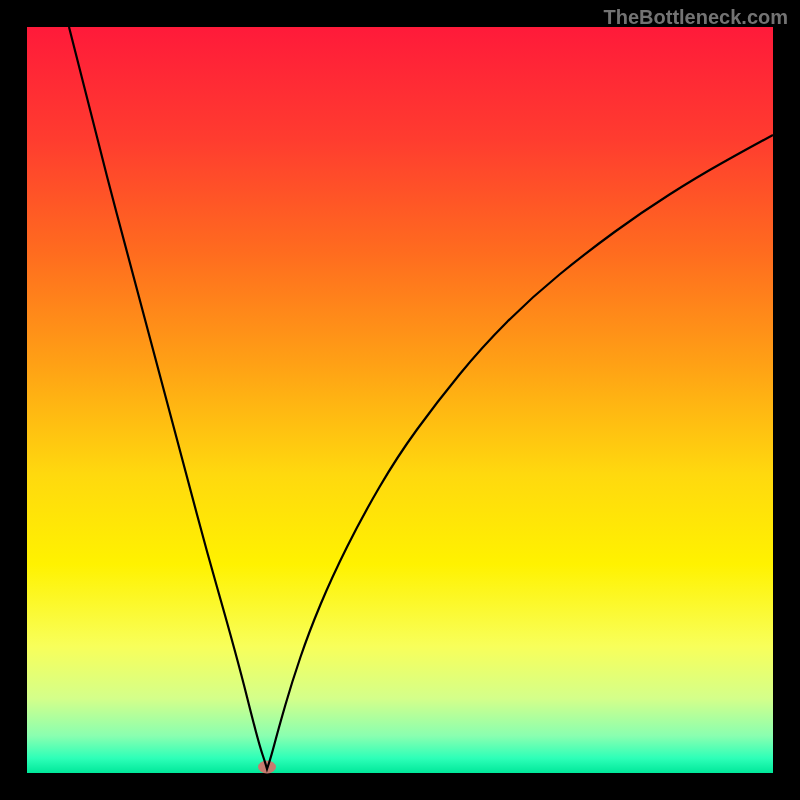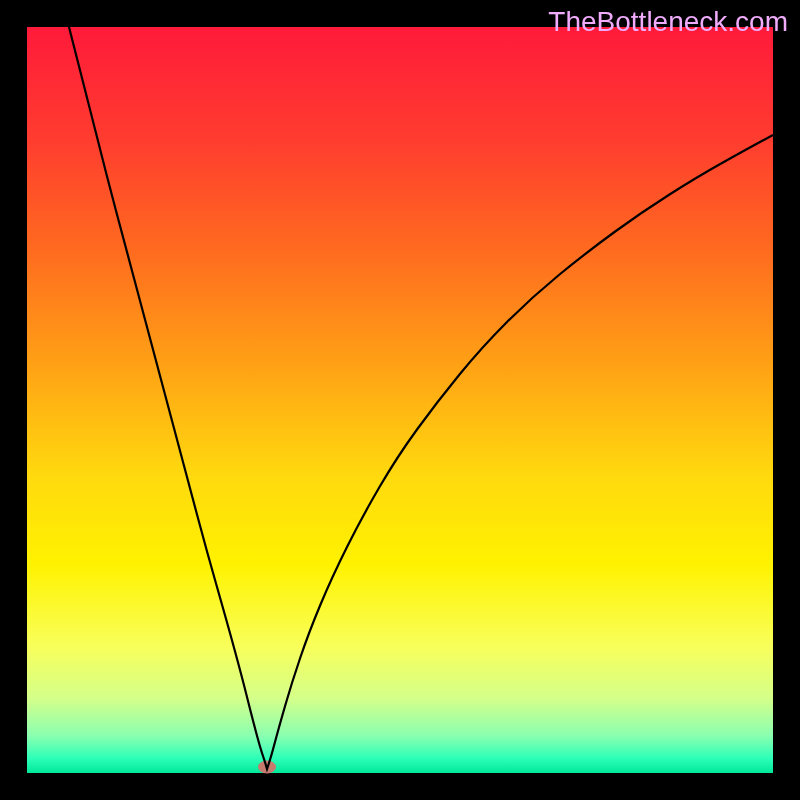--- a/index.html
+++ b/index.html
@@ -11,23 +11,23 @@
       width: 800px;
       height: 800px;
       background: #000;
       position: relative;
       font-family: Arial, sans-serif;
     }
     .watermark {
       position: absolute;
       top: 6px;
       right: 12px;
-      color: #f0abfc;
-      font-size: 28px;
-      font-weight: normal;
+      color: #737373;
+      font-size: 20px;
+      font-weight: bold;
       z-index: 10;
     }
     .chart-frame {
       position: absolute;
       top: 27px;
       left: 27px;
       width: 746px;
       height: 746px;
       background: #000;
     }

